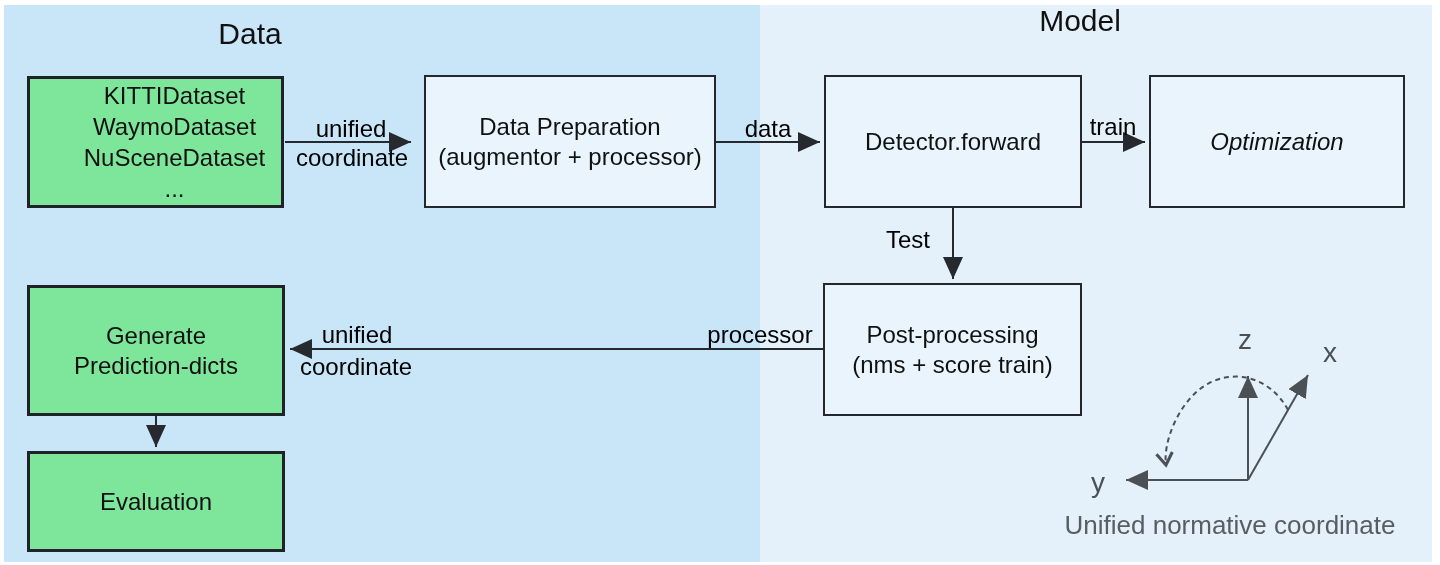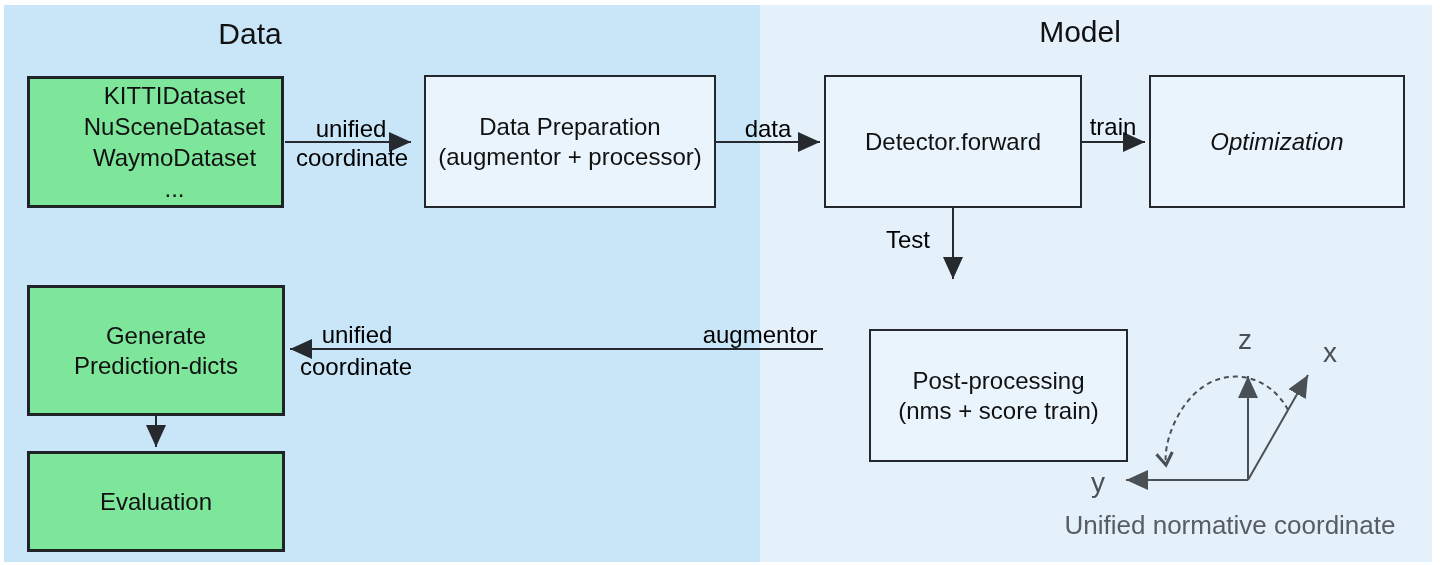--- a/index.html
+++ b/index.html
@@ -18,42 +18,42 @@
     position:absolute;box-sizing:border-box;
     display:flex;flex-direction:column;align-items:center;justify-content:center;
     text-align:center;font-size:24px;line-height:31px;color:#111;
   }
   .node-green{background:#7de69b;border:3px solid #1f2328;}
   .node-blue{background:#e9f4fc;border:2px solid #24282c;}
   .n-datasets{left:27px;top:76px;width:257px;height:132px;padding-left:38px;}
   .n-prep{left:424px;top:75px;width:292px;height:133px;line-height:30px;}
   .n-detector{left:824px;top:75px;width:258px;height:133px;justify-content:center;}
   .n-optimization{left:1149px;top:75px;width:256px;height:133px;font-style:italic;}
-  .n-post{left:869px;top:283px;width:259px;height:133px;line-height:30px;margin-top:46px;}
+  .n-post{left:823px;top:283px;width:259px;height:133px;line-height:30px;}
   .n-generate{left:27px;top:285px;width:258px;height:131px;line-height:30px;}
   .n-evaluation{left:27px;top:451px;width:258px;height:101px;}
   .lbl{
     position:absolute;transform:translate(-50%,-50%);
     font-size:24px;color:#000000;white-space:nowrap;
   }
   .axis-lbl{position:absolute;transform:translate(-50%,-50%);font-size:28px;color:#4b5055;white-space:nowrap;}
   .axes-caption{position:absolute;transform:translate(-50%,-50%);font-size:26px;color:#585d63;white-space:nowrap;text-align:center;}
   svg.overlay{position:absolute;left:0;top:0;pointer-events:none;}
   .flow{stroke:#26292d;stroke-width:2;fill:none;}
   .axis{stroke:#4b5055;stroke-width:2;fill:none;}
   .dashed{stroke-dasharray:5 4;}
 </style>
 </head>
 <body>
 
 <div class="panel panel-data"></div>
 <div class="panel panel-model"></div>
 
 <div class="section-title" style="left:250px;top:34px;">Data</div>
-<div class="section-title" style="left:1080px;top:32px;">Model</div>
+<div class="section-title" style="left:1080px;top:21px;">Model</div>
 
 <svg class="overlay" width="1440" height="565" viewBox="0 0 1440 565">
   <defs>
     <marker id="mArrow" markerWidth="13" markerHeight="10" refX="11" refY="5" orient="auto">
       <path d="M0,0 L11,5 L0,10 z" fill="#26292d"></path>
     </marker>
     <marker id="mArrowGray" markerWidth="13" markerHeight="10" refX="11" refY="5" orient="auto">
       <path d="M0,0 L11,5 L0,10 z" fill="#4b5055"></path>
     </marker>
     <marker id="mArrowOpen" markerWidth="10" markerHeight="10" refX="7" refY="5" orient="auto">
@@ -69,22 +69,22 @@
   <line class="flow" x1="156" y1="416" x2="156" y2="447" marker-end="url(#mArrow)"></line>
 
   <line class="axis" x1="1248" y1="480" x2="1248" y2="376" marker-end="url(#mArrowGray)"></line>
   <line class="axis" x1="1248" y1="480" x2="1308" y2="375" marker-end="url(#mArrowGray)"></line>
   <line class="axis" x1="1248" y1="480" x2="1126" y2="480" marker-end="url(#mArrowGray)"></line>
   <path class="axis dashed" d="M 1288 410 C 1270 376 1230 366 1200 389 C 1177 407 1163 443 1166 465" marker-end="url(#mArrowOpen)"></path>
 </svg>
 
 <div class="node node-green n-datasets">
   <div>KITTIDataset</div>
+  <div>WaymoDataset</div>
   <div>NuSceneDataset</div>
-  <div>WaymoDataset</div>
   <div>...</div>
 </div>
 
 <div class="node node-blue n-prep">
   <div>Data Preparation</div>
   <div>(augmentor + processor)</div>
 </div>
 
 <div class="node node-blue n-detector">
   <div>Detector.forward</div>
@@ -106,20 +106,20 @@
 
 <div class="node node-green n-evaluation">
   <div>Evaluation</div>
 </div>
 
 <div class="lbl" style="left:351px;top:129px;">unified</div>
 <div class="lbl" style="left:352px;top:158px;">coordinate</div>
 <div class="lbl" style="left:768px;top:129px;">data</div>
 <div class="lbl" style="left:1113px;top:127px;">train</div>
 <div class="lbl" style="left:908px;top:240px;">Test</div>
-<div class="lbl" style="left:760px;top:335px;">augmentor</div>
+<div class="lbl" style="left:760px;top:335px;">processor</div>
 <div class="lbl" style="left:357px;top:335px;">unified</div>
 <div class="lbl" style="left:356px;top:367px;">coordinate</div>
 
 <div class="axis-lbl" style="left:1245px;top:340px;">z</div>
 <div class="axis-lbl" style="left:1330px;top:353px;">x</div>
 <div class="axis-lbl" style="left:1098px;top:483px;">y</div>
 <div class="axes-caption" style="left:1230px;top:525px;">Unified normative coordinate</div>
 
 </body></html>

